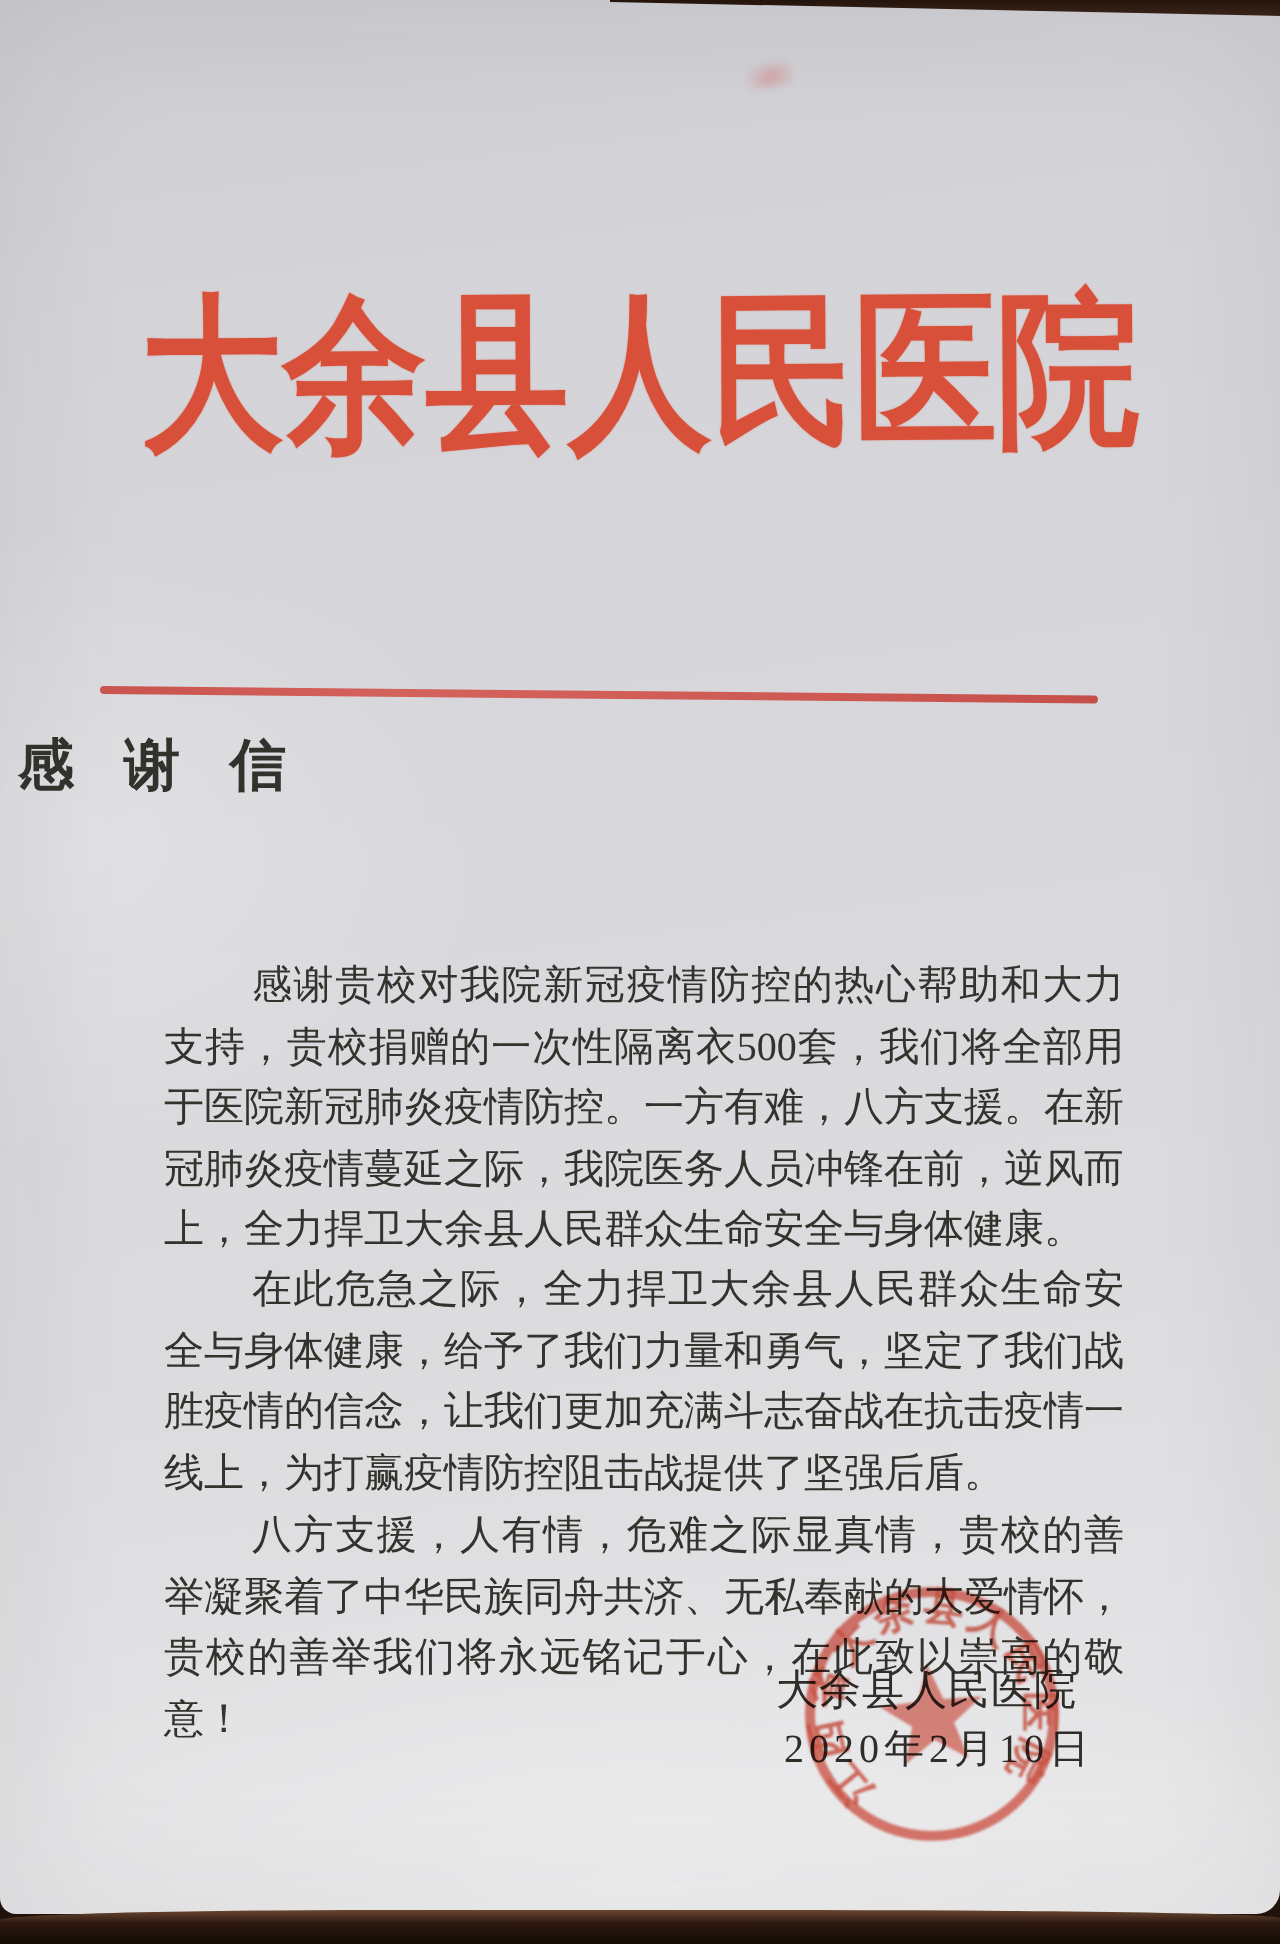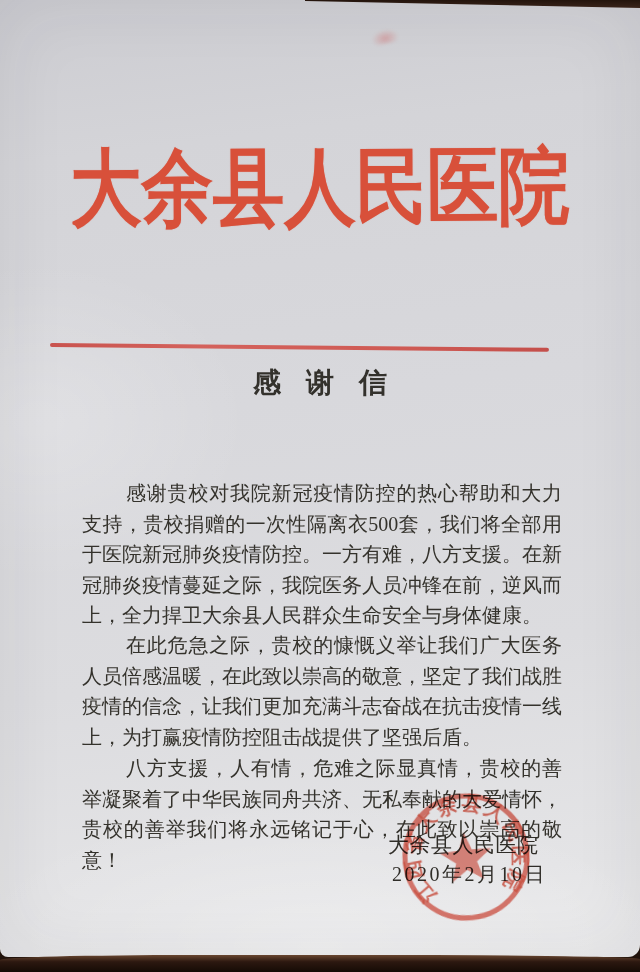--- a/index.html
+++ b/index.html
@@ -45,21 +45,21 @@
     text-shadow:0 0 1px rgba(216,80,58,.55);
     white-space:nowrap;
   }
   .divider{
     position:absolute; left:50px; top:343px; width:499px; height:4px;
     background:linear-gradient(to right,#c9534e,#d4625c 30%,#cf5a54 70%,#c44f4b);
     transform:rotate(.55deg); transform-origin:left center;
     border-radius:2px;
   }
   .letter-title{
-    position:absolute; left:0; top:364px; width:640px; text-align:center;
+    position:absolute; left:0; top:364px; width:640px; text-align:left;
     font-size:28px; font-weight:bold; color:#33312c; letter-spacing:9px;
     text-indent:9px;
   }
   
   .body{
     position:absolute; left:65px; top:0; width:514px;
     font-size:20px; line-height:30.6px; color:#34322c;
     text-align:justify; text-justify:inter-character;
   }
   .salutation{ position:absolute; left:65px; top:431px; width:514px;
@@ -99,21 +99,21 @@
 
   <h1 class="org-name">大余县人民医院</h1>
 
   <div class="divider"></div>
 
   <div class="letter-title">感 谢 信</div>
 
 
   <div class="body">
     <p class="para" id="p1">感谢贵校对我院新冠疫情防控的热心帮助和大力支持，贵校捐赠的一次性隔离衣500套，我们将全部用于医院新冠肺炎疫情防控。一方有难，八方支援。在新冠肺炎疫情蔓延之际，我院医务人员冲锋在前，逆风而上，全力捍卫大余县人民群众生命安全与身体健康。</p>
-    <p class="para" id="p2">在此危急之际，贵校的慷慨义举让我们广大医务人员倍感温暖，在此致以崇高的敬意，坚定了我们战胜疫情的信念，让我们更加充满斗志奋战在抗击疫情一线上，为打赢疫情防控阻击战提供了坚强后盾。</p>
+    <p class="para" id="p2">在此危急之际，全力捍卫大余县人民群众生命安全与身体健康，给予了我们力量和勇气，坚定了我们战胜疫情的信念，让我们更加充满斗志奋战在抗击疫情一线上，为打赢疫情防控阻击战提供了坚强后盾。</p>
     <p class="para" id="p3">八方支援，人有情，危难之际显真情，贵校的善举凝聚着了中华民族同舟共济、无私奉献的大爱情怀，贵校的善举我们将永远铭记于心，在此致以崇高的敬意！</p>
   </div>
 
   <div class="signature">大余县人民医院</div>
 
   <div class="date">2020年2月10日</div>
 
   <svg class="seal" viewBox="0 0 138 138">
     <circle cx="69" cy="69" r="61" fill="none" stroke="#dd5040" stroke-width="5" opacity=".8"></circle>
     <polygon points="69,44 75.5,62.1 94.7,62.7 79.5,74.4 84.9,92.8 69,82 53.1,92.8 58.5,74.4 43.3,62.7 62.5,62.1" fill="#de5342" opacity=".72"></polygon>

